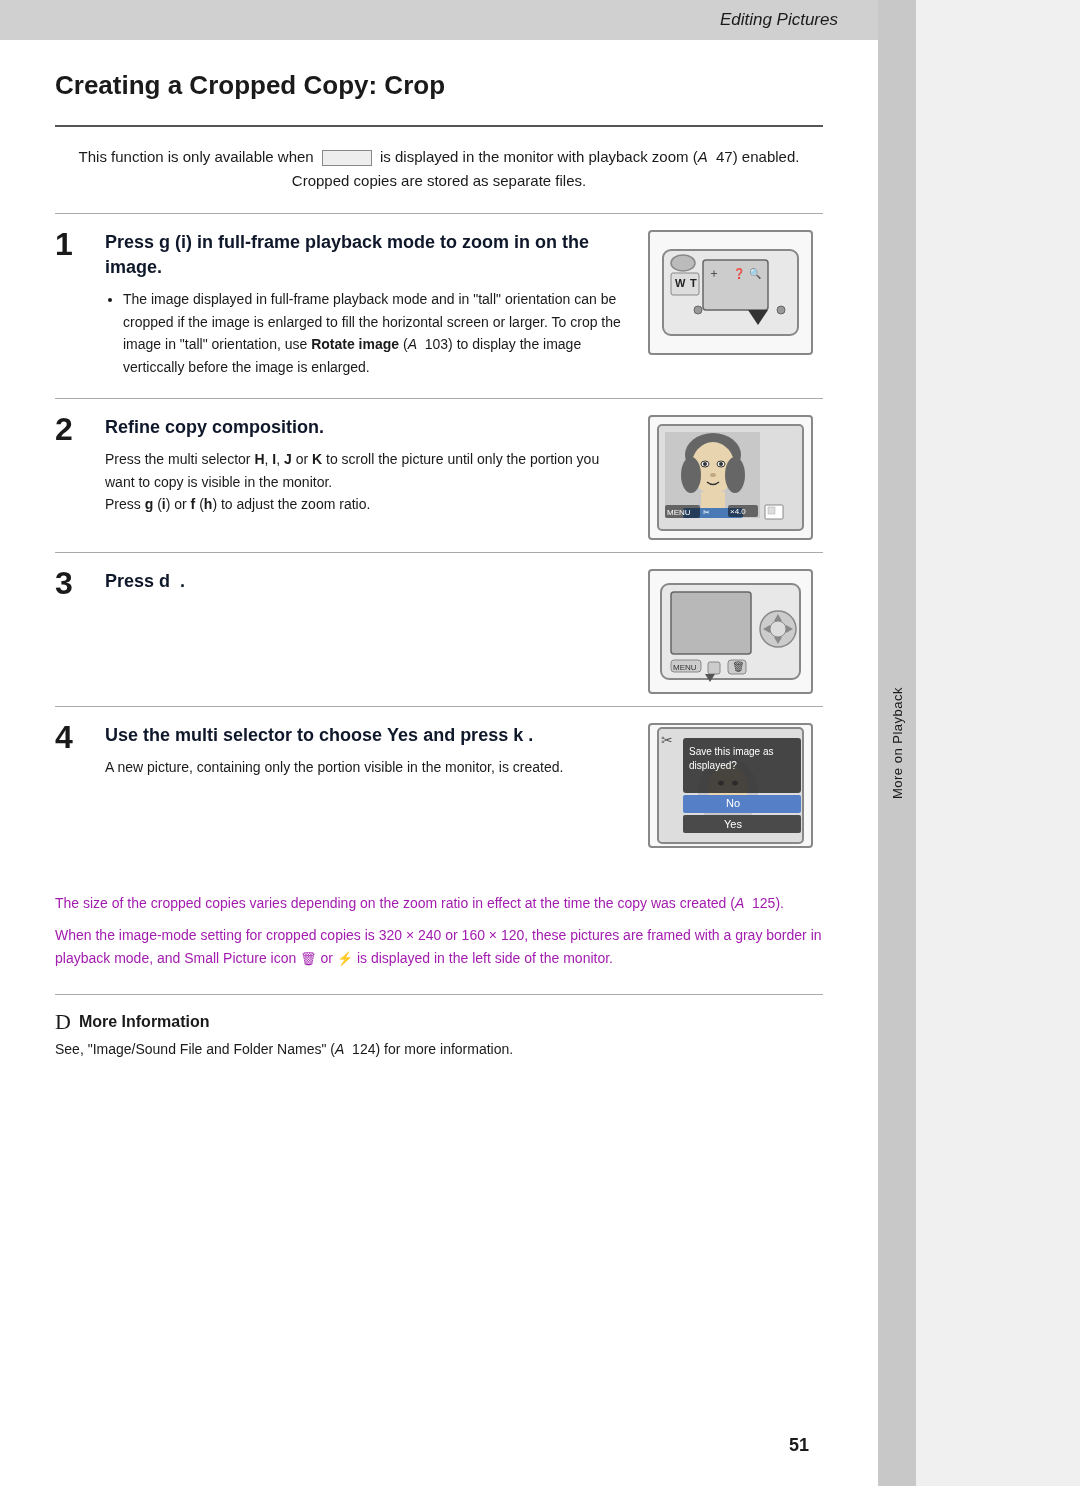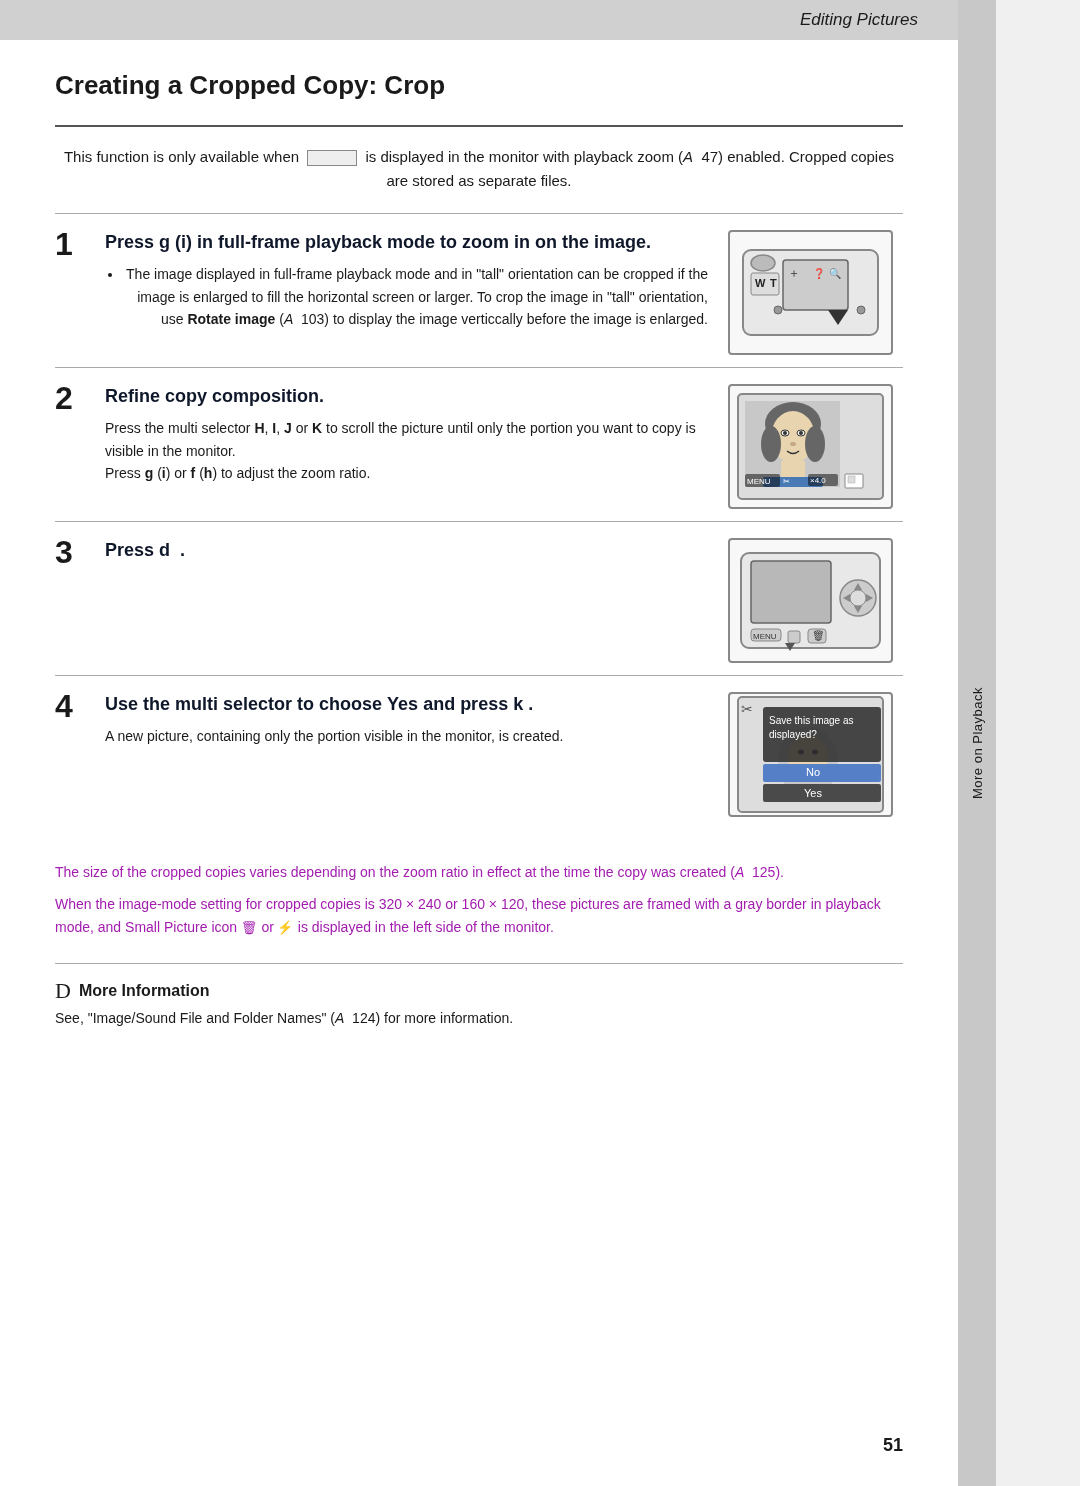--- a/index.html
+++ b/index.html
@@ -7,21 +7,21 @@
       width: 1080px;
       min-height: 1486px;
       background: #f0f0f0;
       font-family: 'Times New Roman', Times, serif;
       font-size: 16px;
       color: #1a1a1a;
       position: relative;
     }
 
     .page-container {
-      width: 996px;
+      width: 916px;
       min-height: 1486px;
       background: #ffffff;
       position: relative;
       display: flex;
     }
 
     .right-tab {
       width: 38px;
       background: #c8c8c8;
       display: flex;
@@ -138,22 +138,21 @@
       color: #1a1a1a;
       line-height: 1.6;
     }
 
     .step-body ul {
       margin-left: 18px;
       margin-top: 4px;
     }
 
     .step-body li {
-      margin-bottom: 0;
-      text-align: right;
+      margin-bottom: 8px;
     }
 
     .bold-text { font-weight: bold; }
 
     
     .footer-notes {
       font-family: Arial, sans-serif;
       font-size: 14px;
       color: #a21caf;
       line-height: 1.6;
@@ -189,21 +188,21 @@
     .more-info-text {
       font-family: Arial, sans-serif;
       font-size: 14px;
       color: #1a1a1a;
     }
 
     
     .page-number {
       position: absolute;
       bottom: 30px;
-      right: 55px;
+      right: 69px;
       font-family: Arial, sans-serif;
       font-size: 18px;
       font-weight: bold;
       color: #1a1a1a;
     }
 
     
     .cross-ref {
       font-style: italic;
     }

